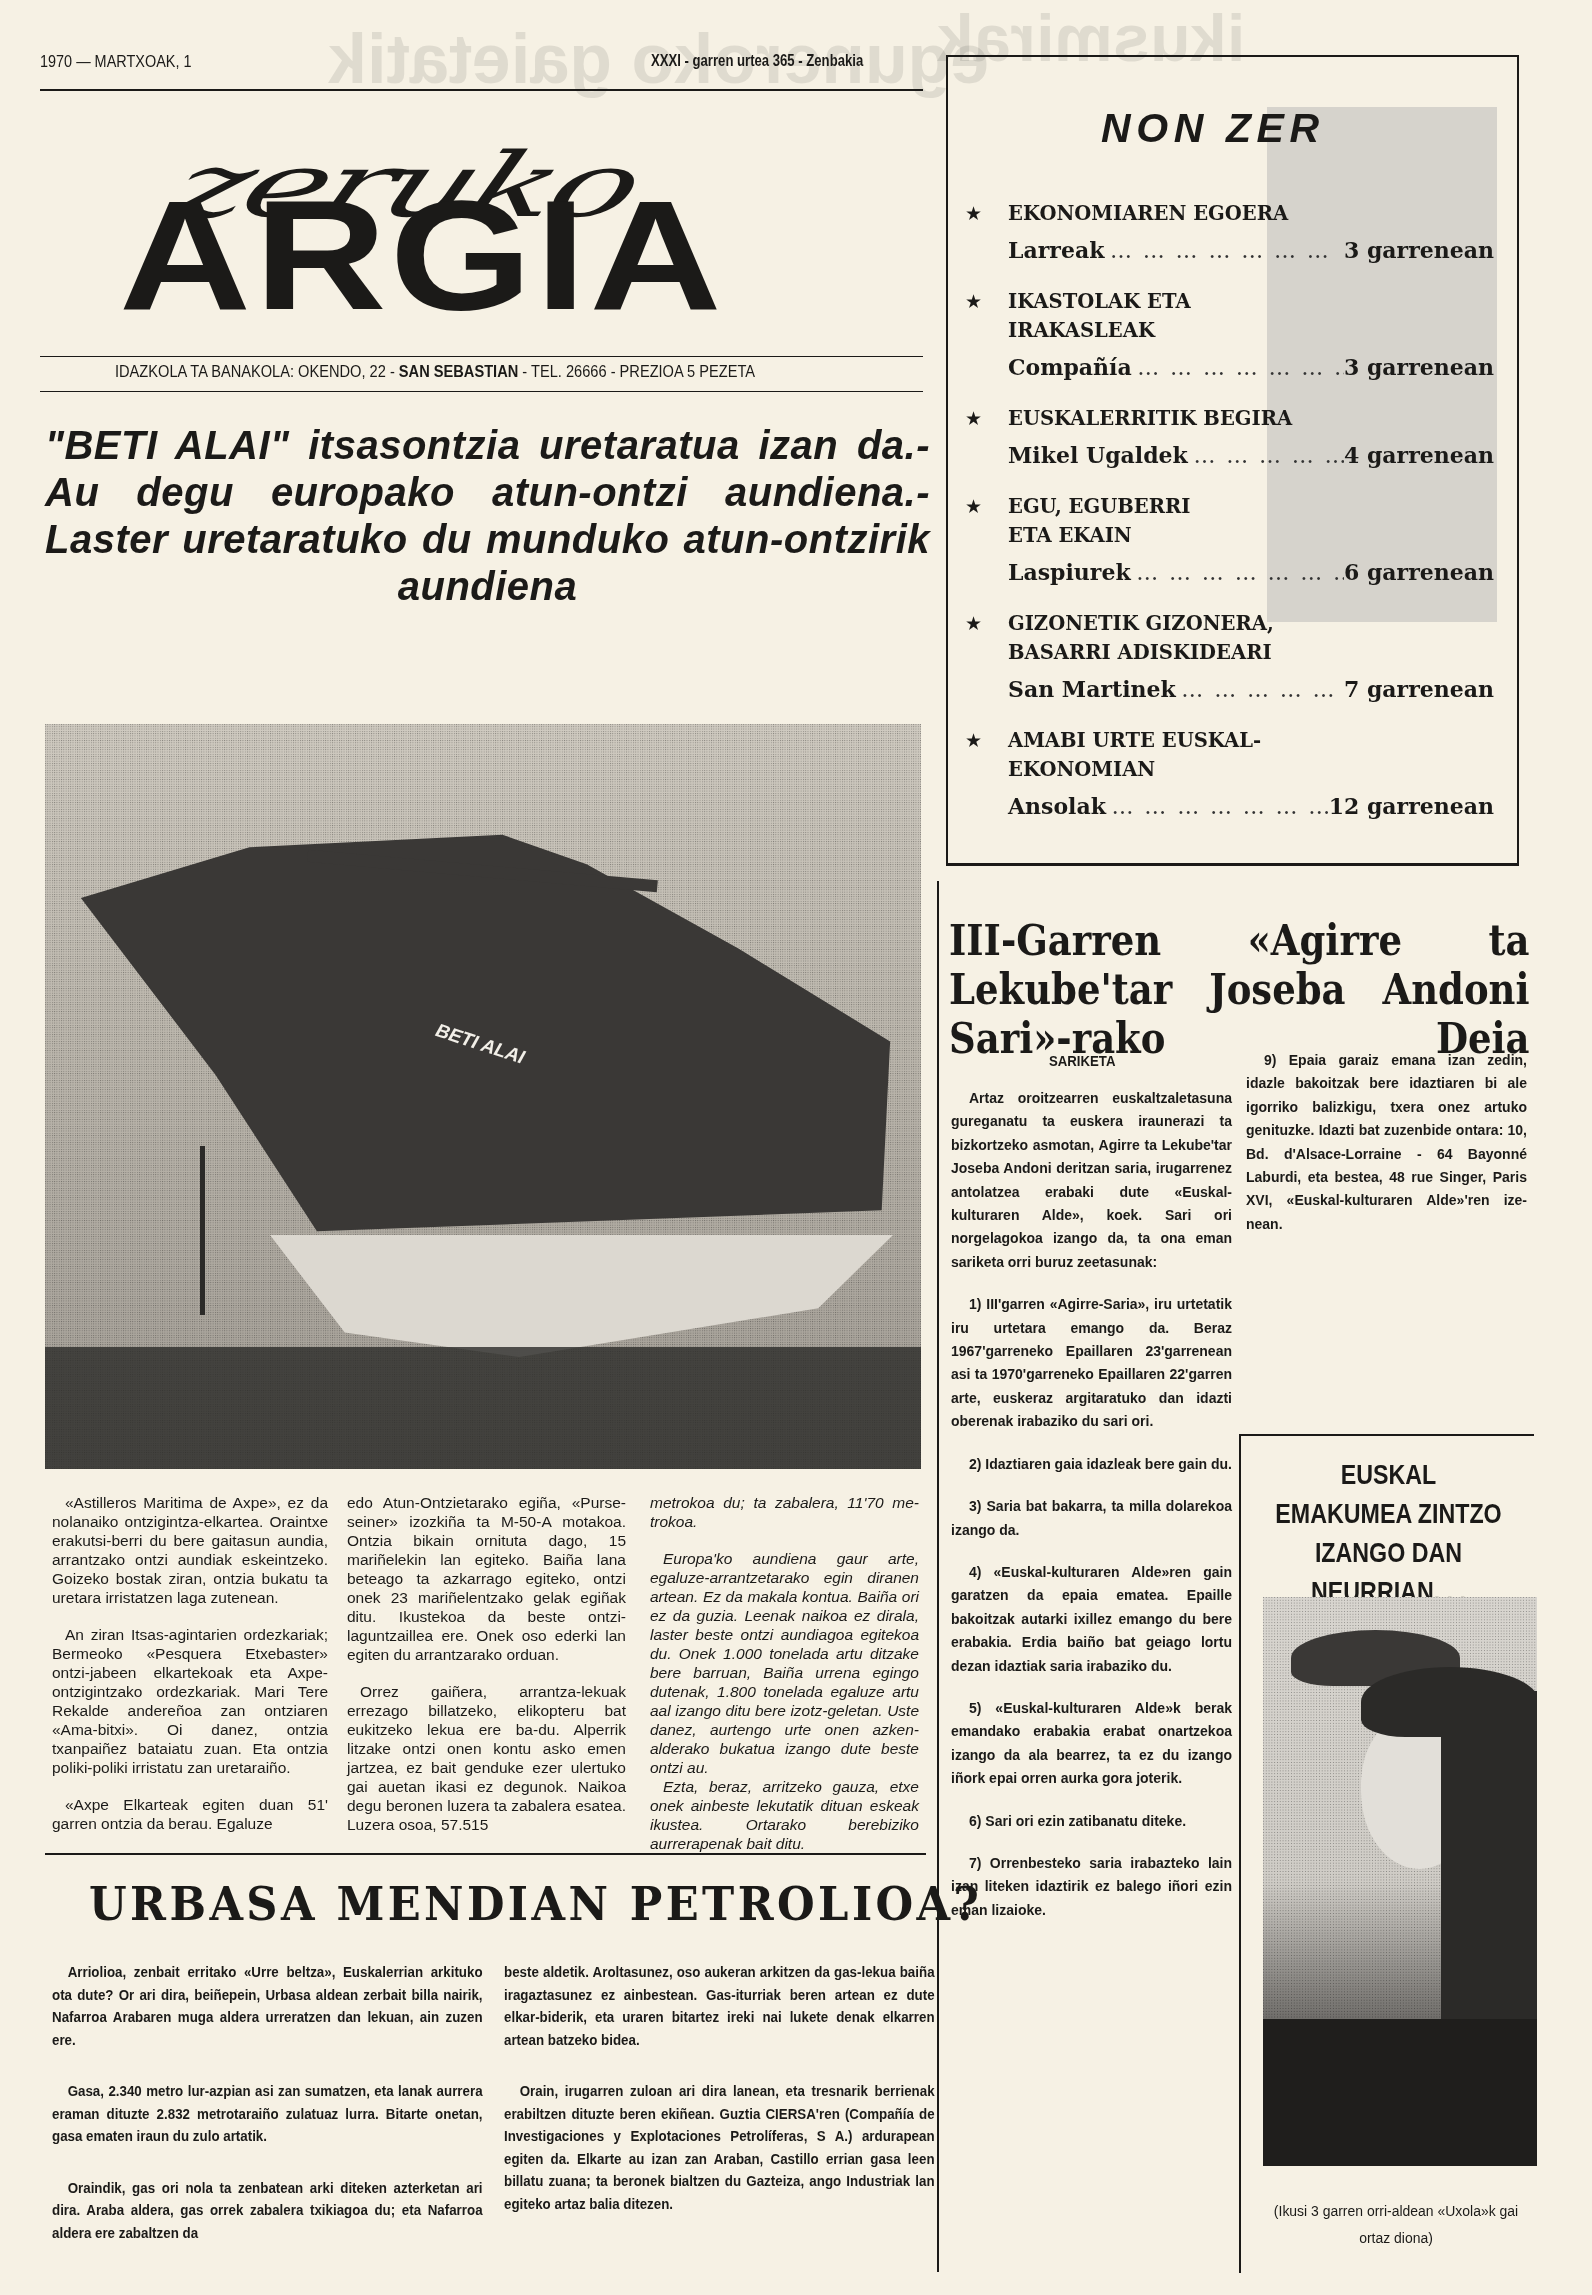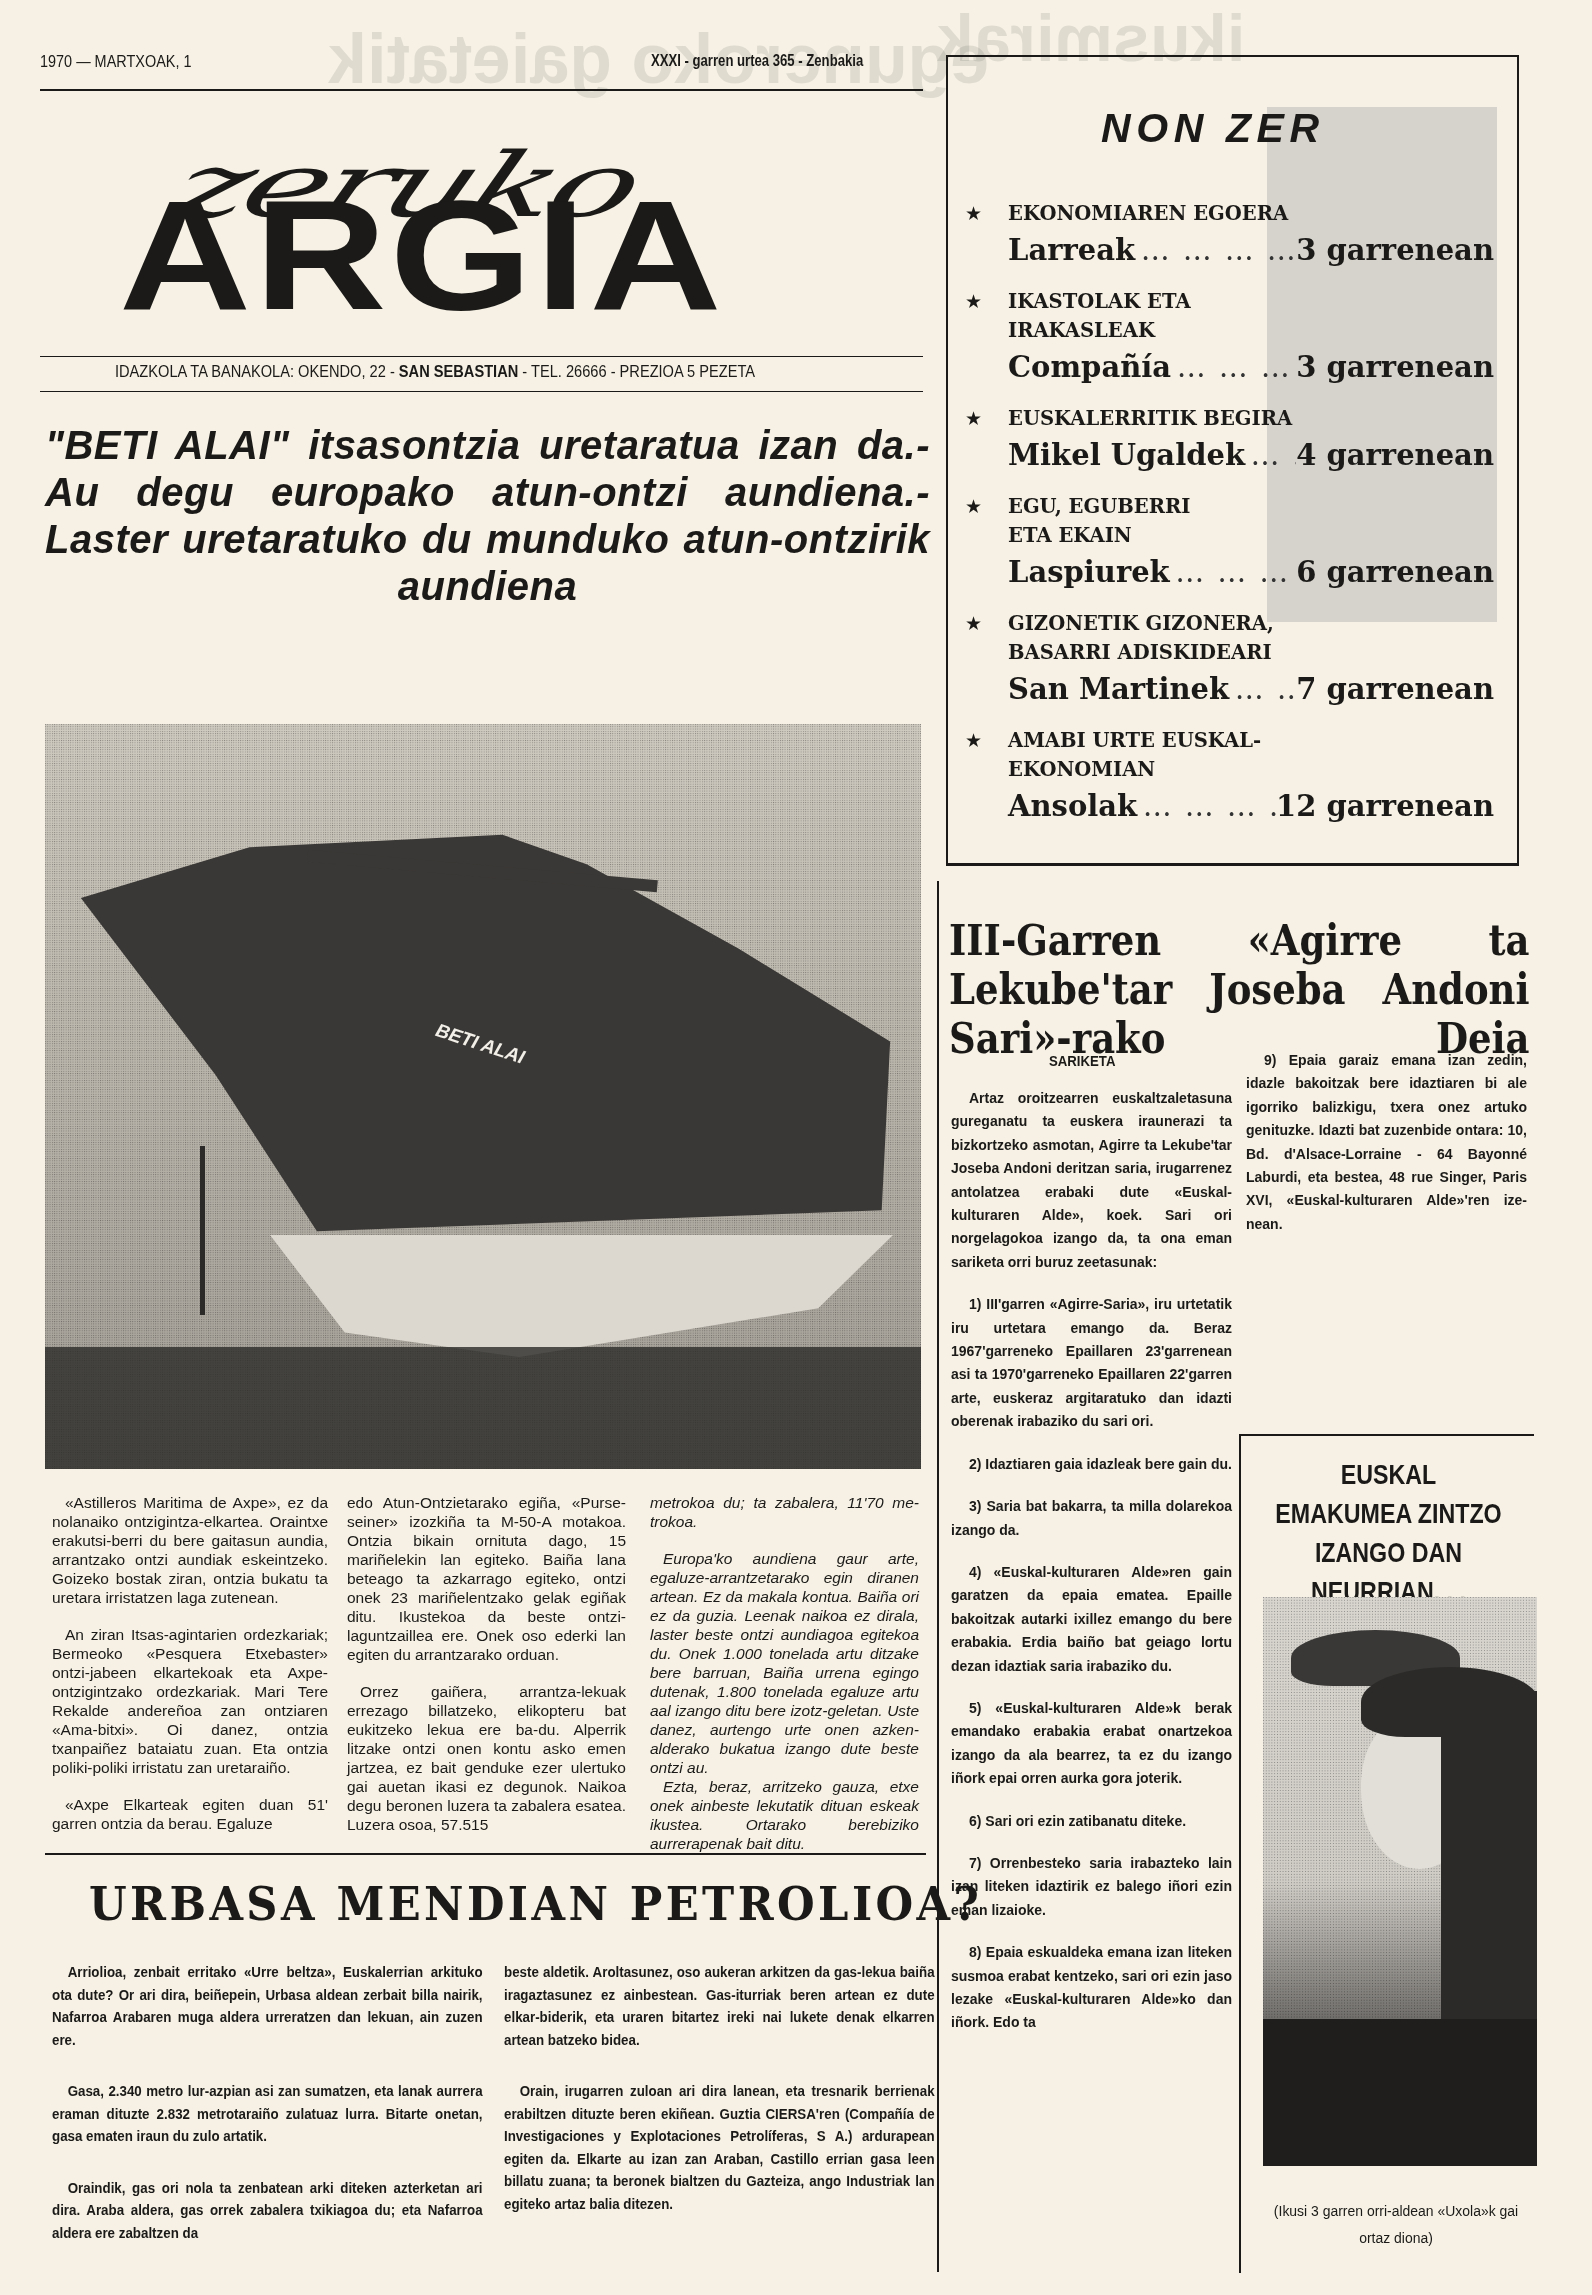--- a/index.html
+++ b/index.html
@@ -51,21 +51,21 @@
   .u1 { left:52px; top:1961px; width:468px; }
   .u2 { left:504px; top:1961px; width:468px; }
 
   
   .nonzer-box { left:946px; top:55px; width:569px; height:806px; border-left:2.3px solid #1b1a18; border-right:2.8px solid #1b1a18; border-top:2.8px solid #1b1a18; border-bottom:3.7px solid #1b1a18; }
   .globe-bg { left:1267px; top:107px; width:230px; height:515px; background:#c9c6c2; opacity:.7; }
   .nonzer-title { left:1101px; top:105px; font-family:"Liberation Sans", sans-serif; font-weight:bold; font-style:italic; font-size:41px; letter-spacing:5.6px; }
   .nz-item { position:absolute; left:965px; width:529px; font-family:"DejaVu Serif", serif; }
   .nz-item .star { position:absolute; left:0; top:2.8px; font-size:19px; }
   .nz-item .head { margin-left:43px; font-weight:bold; font-size:20.6px; line-height:29px; text-transform:uppercase; transform:scaleX(0.95); transform-origin:left; }
-  .nz-item .row { margin-left:43px; font-size:29px; line-height:29px; margin-top:7.5px; display:flex; white-space:nowrap;justify-content:center; }
+  .nz-item .row { margin-left:43px; font-size:22px; line-height:29px; margin-top:7.5px; display:flex; white-space:nowrap;justify-content:center; }
   .nz-item .row .author { font-weight:bold; }
   .nz-item .row .dots { flex:1; overflow:hidden; color:#333; padding:0 5.6px; letter-spacing:1.9px; }
   .nz-item .row .page { font-weight:bold; }
 
   
   .agirre-title { left:949px; top:916px; width:581px; font-family:"DejaVu Serif", serif; font-weight:bold; font-size:43px; line-height:49px; text-align:justify; text-align-last:justify; transform:scaleX(0.86); transform-origin:left; width:675px; }
   .sariketa { left:1049px; top:1052px; font-size:15px; font-weight:bold; transform:scaleX(0.88); transform-origin:left; }
   .acol { position:absolute; font-size:14px; line-height:23.4px; font-weight:bold; text-align:justify; }
   .acol p { margin:0 0 19px 0; text-indent:18px; }
   .a1 { left:951px; top:1087px; width:281px; }
@@ -205,21 +205,20 @@
 <div class="abs sariketa">SARIKETA</div>
 <div class="acol a1">
   <p>Artaz oroitzearren euskaltzaleta­suna gureganatu ta euskera iraune­razi ta bizkortzeko asmotan, Agirre ta Lekube'tar Joseba Andoni deri­tzan saria, irugarrenez antolatzea erabaki dute «Euskal-kulturaren Al­de», koek. Sari ori norgelagokoa izango da, ta ona eman sariketa orri buruz zeetasunak:</p>
   <p>1) III'garren «Agirre-Saria», iru urtetatik iru urtetara emango da. Be­raz 1967'garreneko Epaillaren 23'ga­rrenean asi ta 1970'garreneko Epai­llaren 22'garren arte, euskeraz argi­taratuko dan idazti oberenak iraba­ziko du sari ori.</p>
   <p>2) Idaztiaren gaia idazleak bere gain du.</p>
   <p>3) Saria bat bakarra, ta milla dolarekoa izango da.</p>
   <p>4) «Euskal-kulturaren Alde»ren gain garatzen da epaia ematea. Epaille bakoitzak autarki ixillez emango du bere erabakia. Erdia baiño bat geiago lortu dezan idaz­tiak saria irabaziko du.</p>
   <p>5) «Euskal-kulturaren Alde»k be­rak emandako erabakia erabat onar­tzekoa izango da ala bearrez, ta ez du izango iñork epai orren aur­ka gora joterik.</p>
   <p>6) Sari ori ezin zatibanatu dite­ke.</p>
   <p>7) Orrenbesteko saria irabazte­ko lain izan liteken idaztirik ez ba­lego iñori ezin eman lizaioke.</p>
-  <p>8) Epaia eskualdeka emana izan liteken susmoa erabat kentzeko, sa­ri ori ezin jaso lezake «Euskal-kul­turaren Alde»ko dan iñork. Edo ta</p>
 </div>
 <div class="acol a2">
   <p>9) Epaia garaiz emana izan ze­din, idazle bakoitzak bere idaztiaren bi ale igorriko balizkigu, txera onez artuko genituzke. Idazti bat zuzen­bide ontara: 10, Bd. d'Alsace-Lo­rraine - 64 Bayonné Laburdi, eta bestea, 48 rue Singer, Paris XVI, «Euskal-kulturaren Alde»'ren ize­nean.</p>
 </div>
 
 <div class="rule" style="left:1239px;top:1434px;width:1.9px;height:839px;"></div>
 <div class="rule" style="left:1239px;top:1434px;width:295px;height:1.9px;"></div>
 <div class="abs emak-title">EUSKAL EMAKUMEA ZINTZO IZANGO DAN NEURRIAN. . .</div>
 <div class="abs photo-women">
   <div class="hat1"></div>

